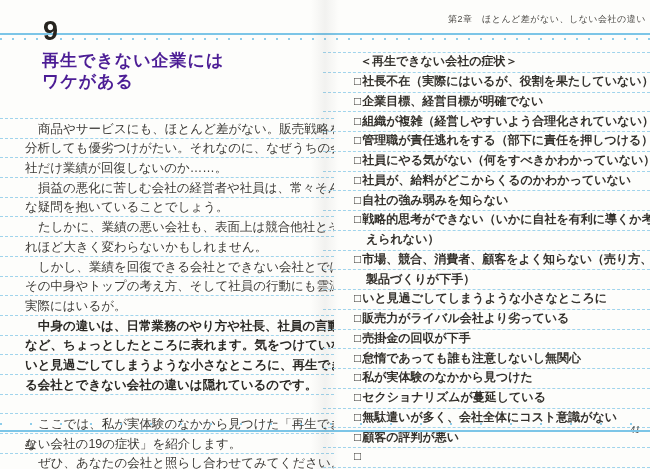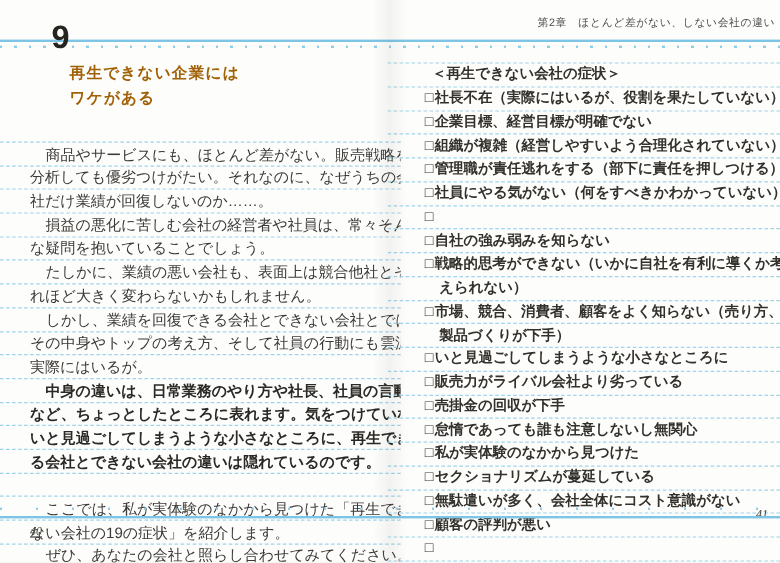--- a/index.html
+++ b/index.html
@@ -11,21 +11,21 @@
   .topline{position:absolute;left:0;top:33px;width:650px;height:2px;background:#7cc5e7;}
   .topdots{position:absolute;left:0;top:38px;width:650px;height:2px;
     background:repeating-linear-gradient(90deg,#8ecdea 0 2px,transparent 2px 12px);}
   .botdots{position:absolute;left:0;top:423px;width:650px;height:2px;
     background:repeating-linear-gradient(90deg,#8ecdea 0 2px,transparent 2px 30px);}
   .botline{position:absolute;left:0;top:430px;width:650px;height:2px;background:#7cc5e7;}
   
   .runhead{position:absolute;right:4px;top:13px;font-size:9px;color:#4c4a46;letter-spacing:.5px;}
   
   .chapnum{position:absolute;left:43px;top:18px;font-size:27px;font-weight:bold;color:#26241f;line-height:1;}
-  .title{position:absolute;left:58px;top:50px;font-size:13px;font-weight:bold;color:#a16207;
+  .title{position:absolute;left:42px;top:50px;font-size:17px;font-weight:bold;color:#4c1d95;
     line-height:21px;letter-spacing:1px;}
   
   #left-rows{position:absolute;left:0;top:118px;width:334px;border-top:1px dashed #a0d4ec;overflow:hidden;}
   .lrow{height:16.7px;border-bottom:1px dashed #a0d4ec;display:flex;align-items:flex-end;
     padding:0 4px 2px 25px;font-size:12.5px;color:#3c3a36;line-height:14px;white-space:nowrap;overflow:hidden;}
   .lrow.indent{padding-left:38px;}
   .lrow.bold{font-weight:bold;color:#2b2925;}
   
   #right-rows{position:absolute;left:323px;top:52px;width:327px;border-top:1px dashed #a0d4ec;overflow:hidden;}
   .rrow{height:16.75px;border-bottom:1px dashed #a0d4ec;display:flex;align-items:center;
@@ -136,20 +136,21 @@
         <div class="rrow item">
           <span class="cb">□</span>
           <span>管理職が責任逃れをする（部下に責任を押しつける）</span>
         </div>
         <div class="rrow item">
           <span class="cb">□</span>
           <span>社員にやる気がない（何をすべきかわかっていない）</span>
         </div>
         <div class="rrow item">
           <span class="cb">□</span>
+          <span>社員が、給料がどこからくるのかわかっていない</span>
         </div>
         <div class="rrow item">
           <span class="cb">□</span>
           <span>自社の強み弱みを知らない</span>
         </div>
         <div class="rrow item">
           <span class="cb">□</span>
           <span>戦略的思考ができない（いかに自社を有利に導くか考</span>
         </div>
         <div class="rrow cont">

